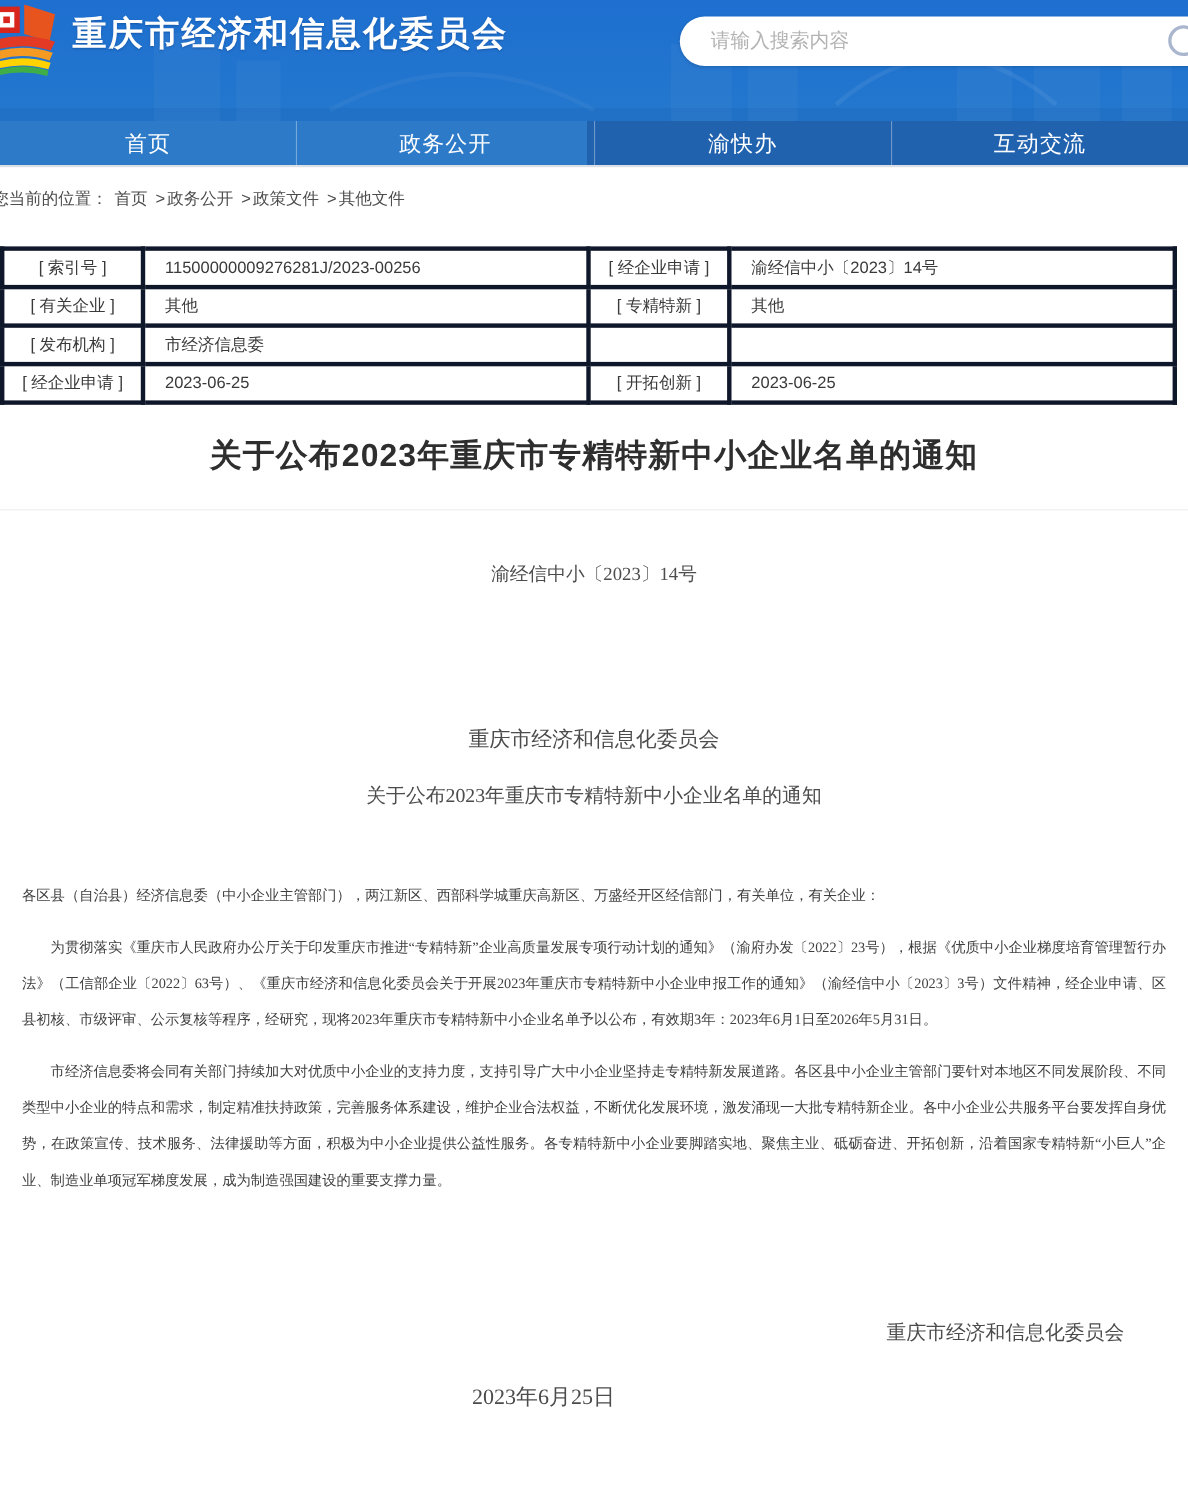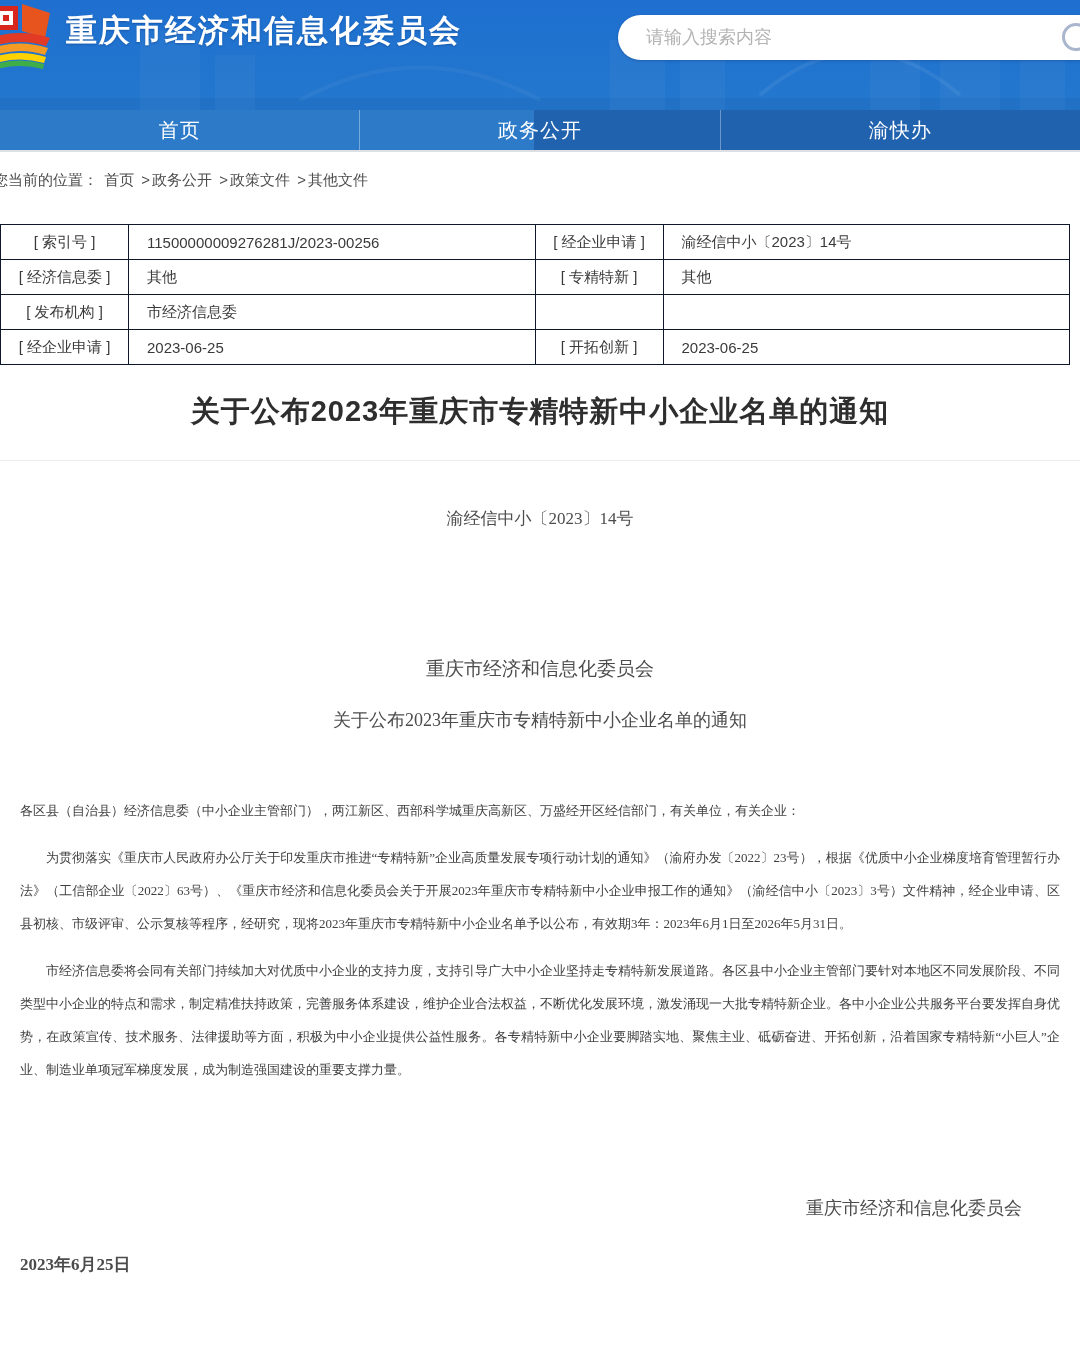--- a/index.html
+++ b/index.html
@@ -32,37 +32,37 @@
   .nav-item{flex:1;display:flex;align-items:center;justify-content:center;color:#fff;
     font-size:20px;letter-spacing:1px;cursor:pointer;}
   .nav-item:not(:last-child){border-right:1px solid rgba(255,255,255,.35);}
   
   .breadcrumb{position:relative;left:-7px;padding:19px 0 0 0;font-size:15px;color:#4d4d4d;height:60px;}
   .breadcrumb span{margin-right:2px;}
   .crumb{cursor:pointer;}
   .crumb-sep{color:#4d4d4d;margin:0 1px;}
   
   table.meta{width:1070px;border-collapse:collapse;table-layout:fixed;margin-top:12px;}
-  table.meta td{border:1px solid #0f172a;height:35px;font-size:15px;color:#3a3a3a;
+  table.meta td{border:4px solid #0f172a;height:35px;font-size:15px;color:#3a3a3a;
     background:#fff;overflow:hidden;white-space:nowrap;}
   td.lbl{width:128px;text-align:center;}
   td.val{padding-left:18px;}
   
   .title-block{padding:27px 0 28px 0;border-bottom:1px solid #ececec;}
   .page-title{text-align:center;font-size:29px;font-weight:bold;color:#2e2e2e;letter-spacing:1px;}
   
   article{padding:0 20px;font-family:"Liberation Serif","DejaVu Serif",serif;}
   .docnum{margin-top:46px;text-align:center;font-size:17px;color:#4c4c4c;}
   .orgline{margin-top:126px;text-align:center;font-size:19px;color:#4c4c4c;}
   .subline{margin-top:26px;text-align:center;font-size:18px;color:#4c4c4c;}
   .para{font-size:13px;line-height:33px;color:#3f3f3f;text-align:justify;margin-top:14px;}
   .para.first{margin-top:62px;}
   .para.indent{text-indent:2em;}
   .sig{margin-top:110px;text-align:right;padding-right:38px;font-size:18px;color:#4c4c4c;}
-  .sigdate{margin-top:33px;text-align:left;padding-right:92px;font-size:17px;color:#4c4c4c;font-weight:bold;}
+  .sigdate{margin-top:33px;text-align:center;padding-right:92px;font-size:20px;color:#4c4c4c;}
 </style>
 </head>
 <body>
 
 <header class="site-header">
   <svg class="deco" viewBox="0 0 1080 110" preserveAspectRatio="none">
     <g fill="rgba(255,255,255,0.06)">
       <rect x="140" y="30" width="60" height="80"></rect>
         <rect x="215" y="55" width="40" height="55"></rect>
       <rect x="610" y="40" width="55" height="70"></rect>
@@ -91,40 +91,41 @@
   <div class="searchbox">
     <input placeholder="请输入搜索内容" style="">
     <span class="mag"></span>
   </div>
 </header>
 
 <nav class="main-nav">
   <div class="nav-item">首页</div>
   <div class="nav-item">政务公开</div>
   <div class="nav-item">渝快办</div>
+  <div class="nav-item">互动交流</div>
 </nav>
 
 <div class="breadcrumb">
   <span>您当前的位置：</span>
   <span class="crumb">首页</span>
   <span class="crumb-sep">&gt;</span><span class="crumb">政务公开</span>
   <span class="crumb-sep">&gt;</span><span class="crumb">政策文件</span>
   <span class="crumb-sep">&gt;</span><span class="crumb">其他文件</span>
 </div>
 
 <table class="meta">
   <tbody>
       <tr>
     <td class="lbl">[ 索引号 ]</td>
     <td class="val">11500000009276281J/2023-00256</td>
     <td class="lbl">[ 经企业申请 ]</td>
     <td class="val">渝经信中小〔2023〕14号</td>
   </tr>
   <tr>
-    <td class="lbl">[ 经济信息委 ]</td>
+    <td class="lbl">[ 有关企业 ]</td>
     <td class="val">其他</td>
     <td class="lbl">[ 专精特新 ]</td>
     <td class="val">其他</td>
   </tr>
   <tr>
     <td class="lbl">[ 发布机构 ]</td>
     <td class="val">市经济信息委</td>
     <td class="lbl"></td>
     <td class="val"></td>
   </tr>

